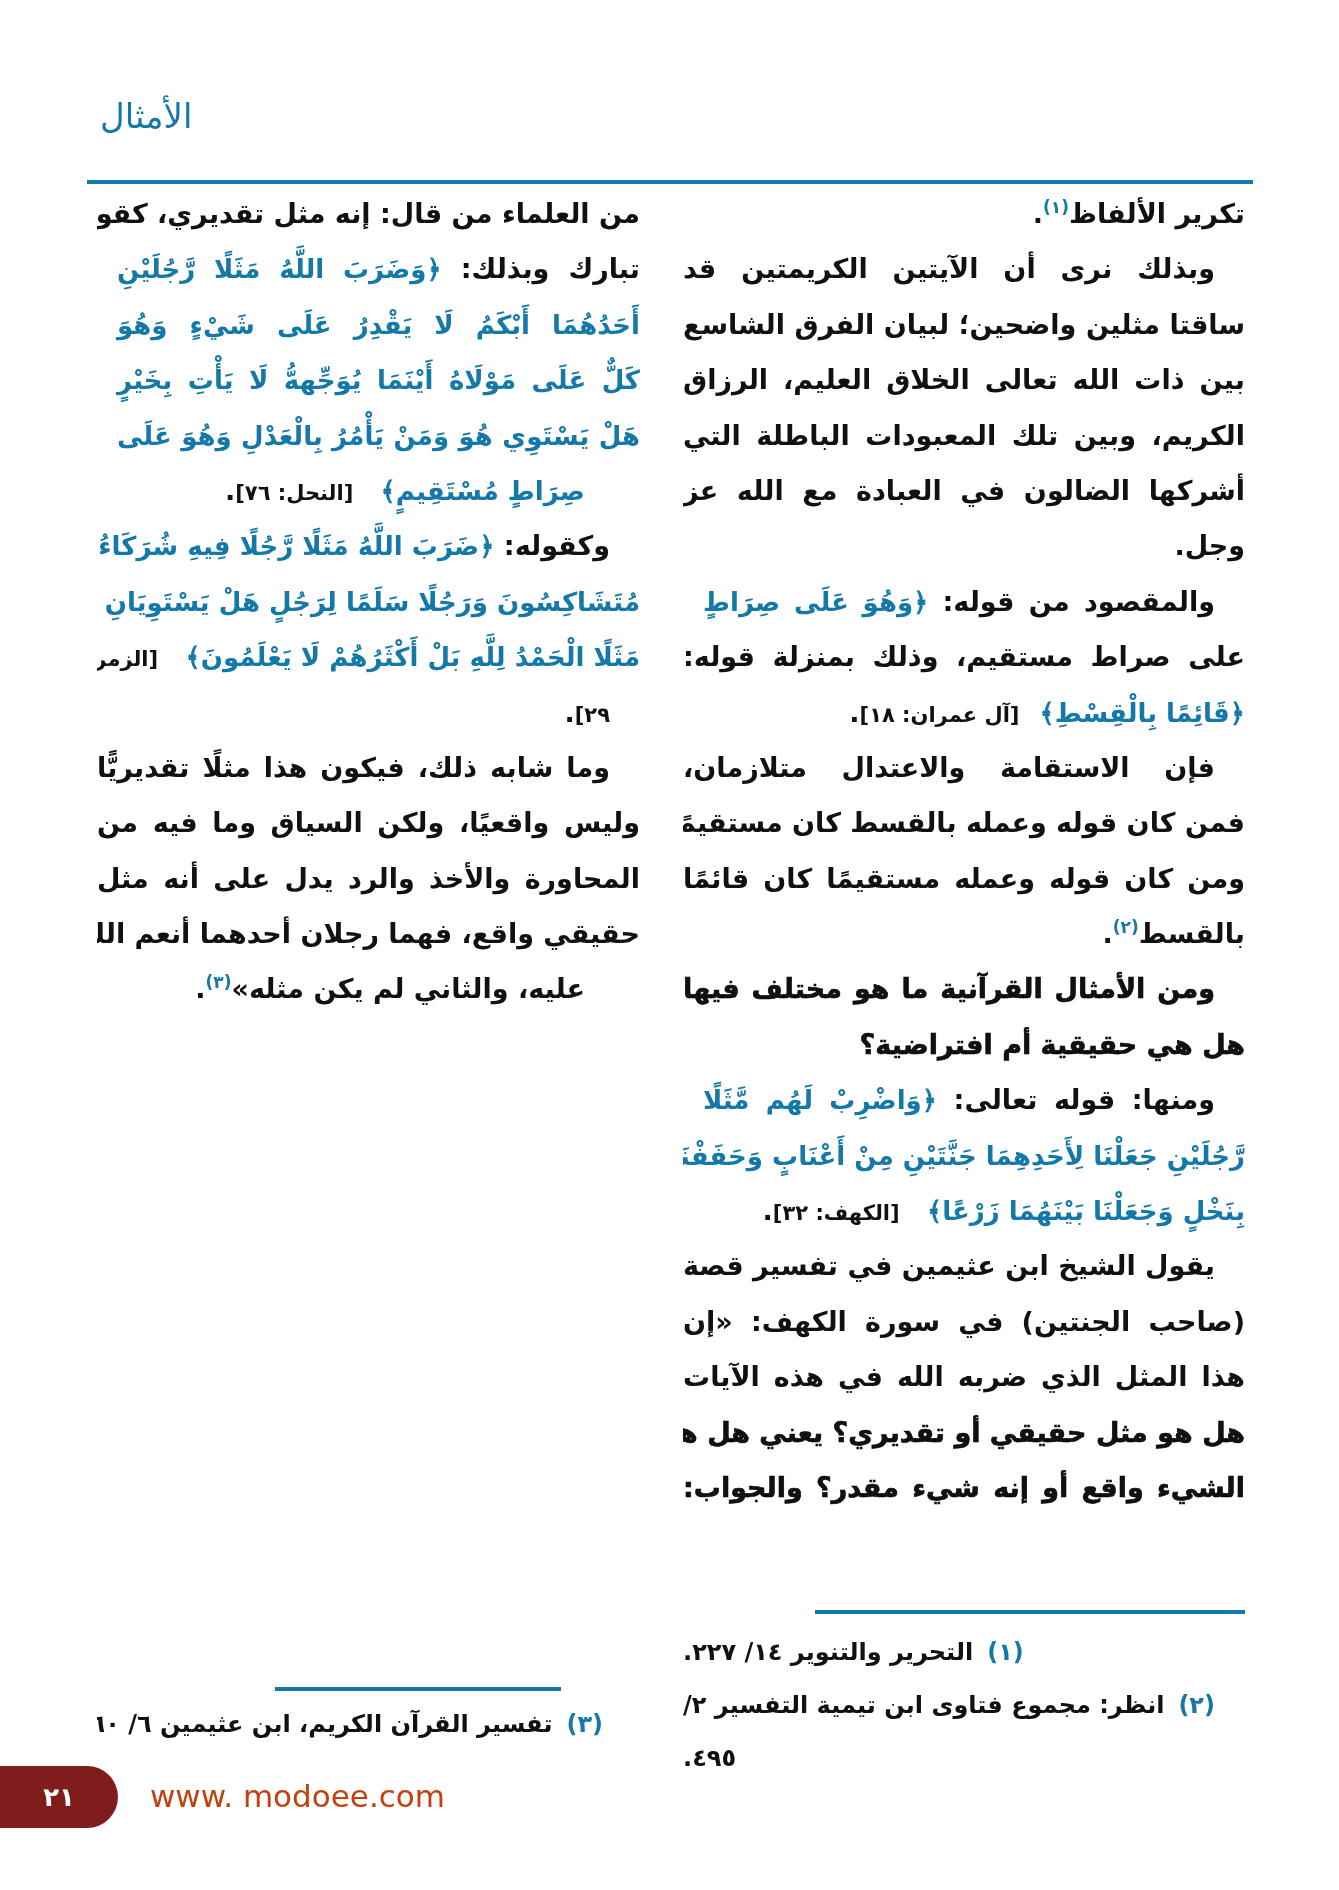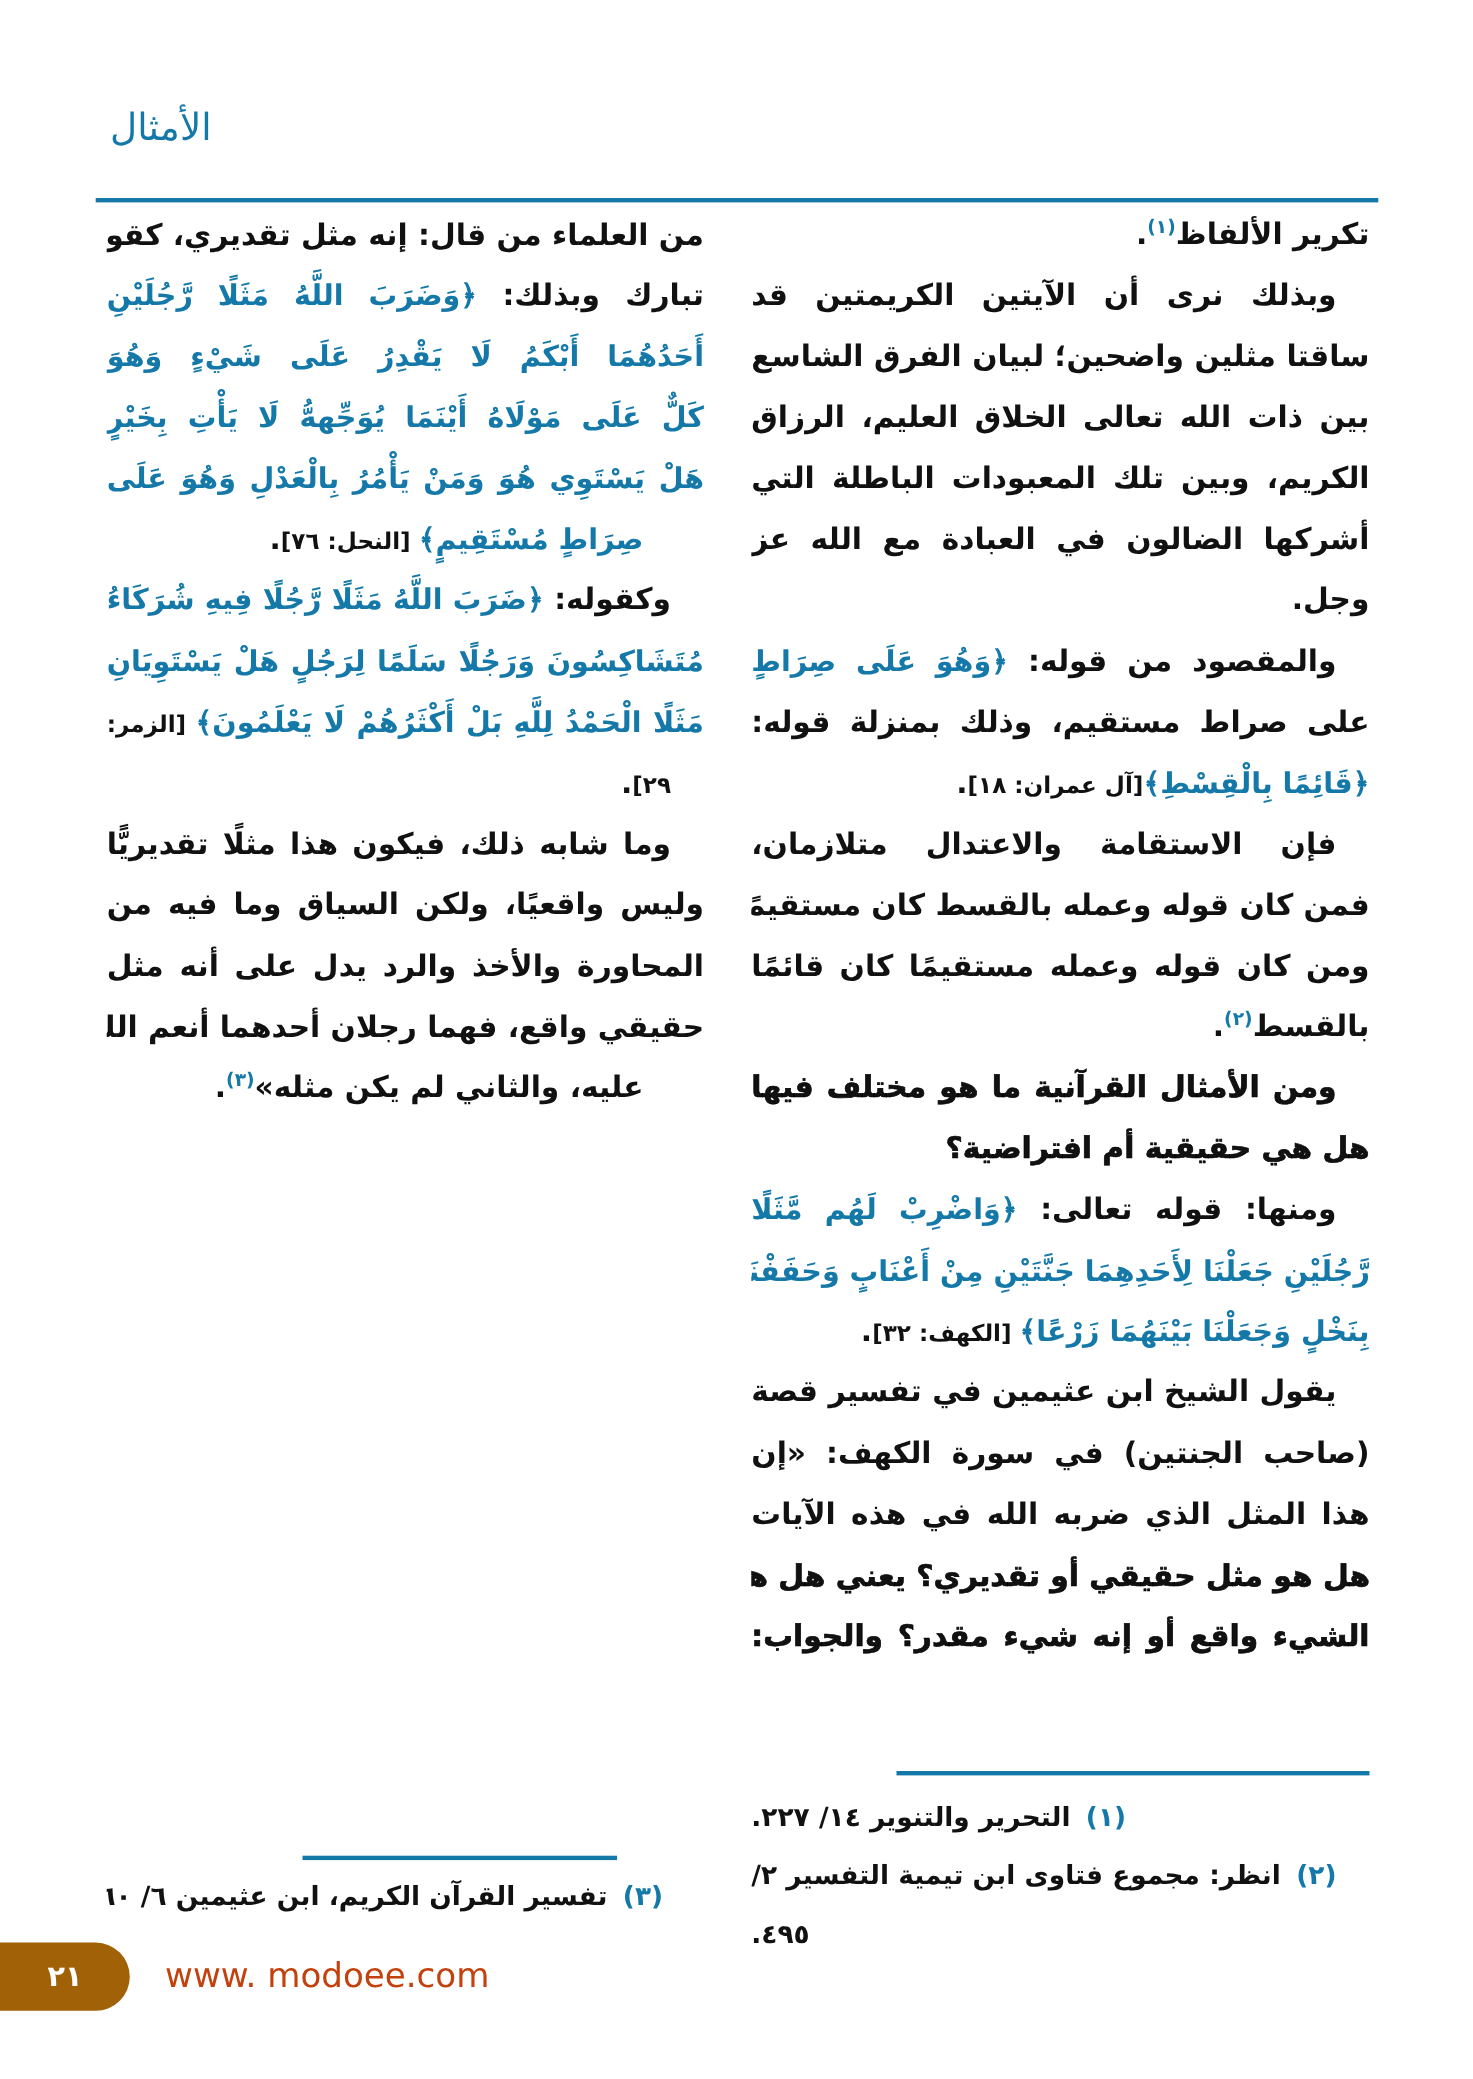--- a/index.html
+++ b/index.html
@@ -19,35 +19,35 @@
   .col{position:absolute;top:186px;}
   .col-right{left:683px;width:562px;}
   .col-left{left:97px;width:543px;}
   .ln{
     height:55.4px;line-height:55.4px;font-size:27px;font-weight:bold;color:#111111;
     text-align:right;overflow:hidden;white-space:nowrap;
   }
   .j{text-align:justify;text-align-last:justify;}
   .ind{padding-right:30px;}
   .ind2{padding-right:55px;}
-  .q{color:#1478A8;font-size:26px;font-weight:bold;}
+  .q{color:#1478A8;font-size:26px;font-weight:bold;margin-left:20px;}
   .ref{font-size:21px;font-weight:bold;color:#111111;}
   .sup{color:#1478A8;font-size:17px;vertical-align:super;line-height:0;font-weight:bold;}
   .b{-webkit-text-stroke:0.6px #000;}
   
   .fn-sep-right{position:absolute;left:815px;top:1610px;width:430px;height:4px;background:#1478A8;}
   .fn-block-right{position:absolute;left:683px;top:1626px;width:562px;}
   .fn-sep-left{position:absolute;left:275px;top:1687px;width:286px;height:4px;background:#1478A8;}
   .fn-block-left{position:absolute;left:97px;top:1698px;width:506px;}
   .fnline{height:53px;line-height:53px;font-size:24px;font-weight:bold;color:#111111;text-align:left;overflow:hidden;white-space:nowrap;}
   .fnline .fnm{color:#1478A8;margin-left:14px;}
   .fn-cont{padding-right:255px;}
   
   .pagenum-badge{
-    position:absolute;left:0;top:1766px;width:118px;height:62px;background:#a16207;
+    position:absolute;left:0;top:1766px;width:118px;height:62px;background:#7f1d1d;
     border-radius:0 31px 31px 0;color:#ffffff;text-align:center;line-height:62px;font-size:26px;font-weight:bold;
   }
   .site{
     position:absolute;left:150px;top:1778px;color:#c2410c;font-size:31px;direction:ltr;
     font-family:"DejaVu Sans",sans-serif;
   }
 </style>
 </head>
 <body>
 

